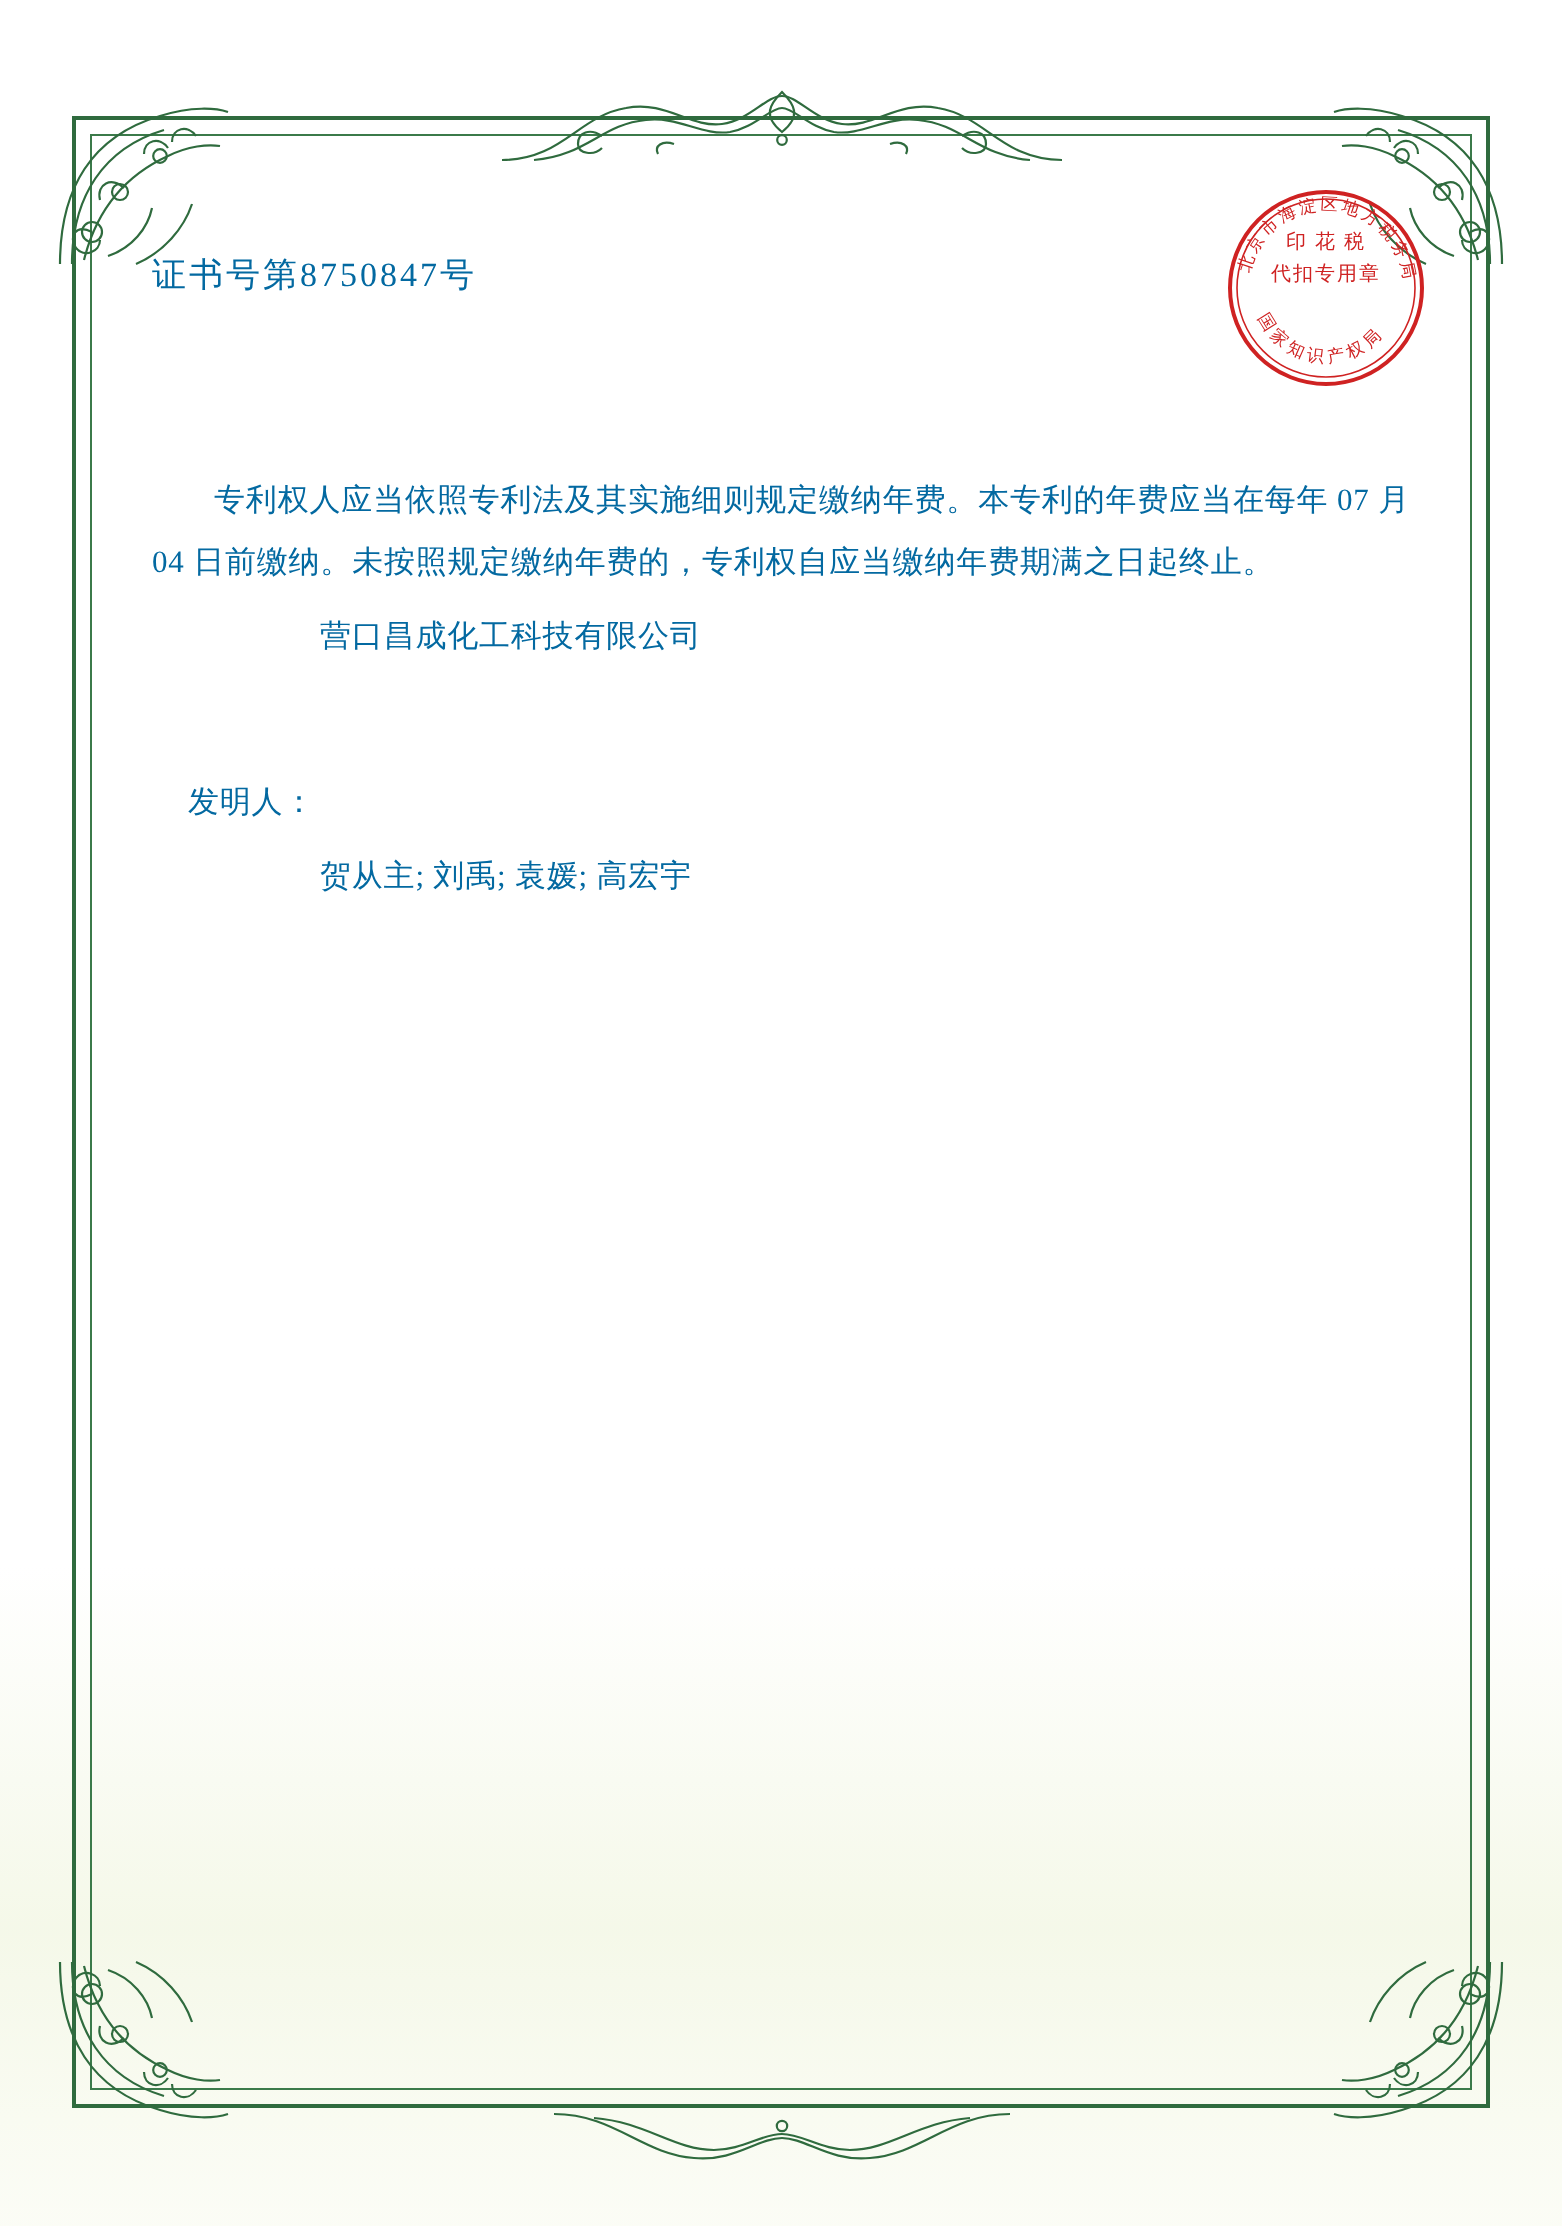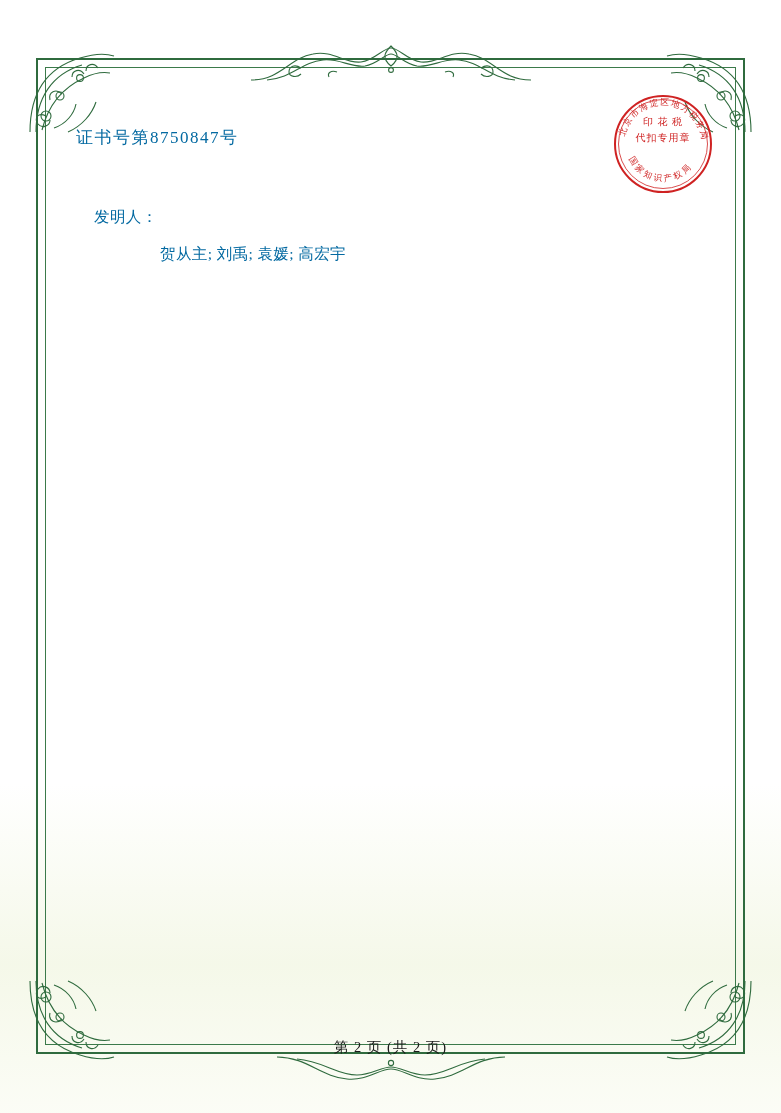--- a/index.html
+++ b/index.html
@@ -286,23 +286,24 @@
     <div class="seal-inner-text">
       <div>印 花 税</div>
       <div>代扣专用章</div>
     </div>
   </div>
 
   <div class="content">
 
     <div class="cert-number">证书号第8750847号</div>
 
-
-
+    <div class="para para-fee">专利权人应当依照专利法及其实施细则规定缴纳年费。本专利的年费应当在每年 07 月 04 日前缴纳。未按照规定缴纳年费的，专利权自应当缴纳年费期满之日起终止。</div>
+
+
+    <div class="field-value">营口昌成化工科技有限公司</div>
 
     <div class="field-label inventor-label">发明人：</div>
     <div class="field-value">贺从主; 刘禹; 袁媛; 高宏宇</div>
 
   </div>
 
-  <div class="footer">第 2 页 (共 2 页)</div>
 
 </div>
 
 </body></html>

